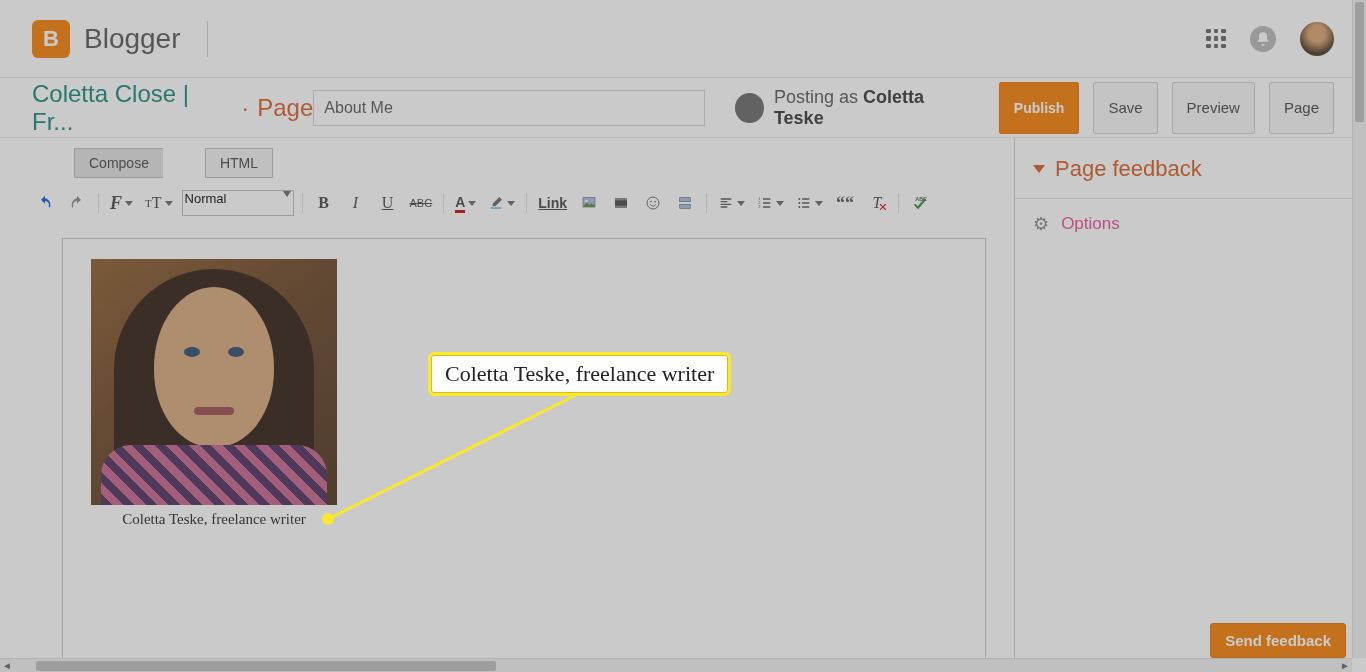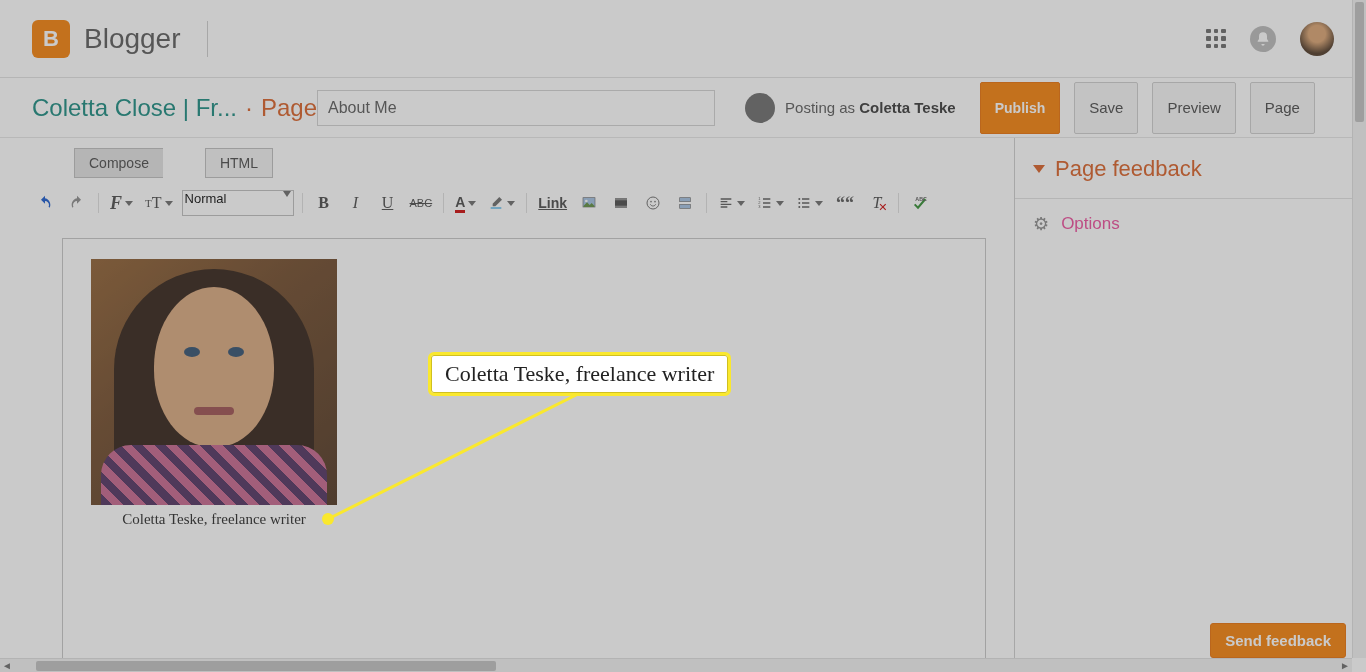--- a/index.html
+++ b/index.html
@@ -18,21 +18,21 @@
 .avatar-top { width: 34px; height: 34px; border-radius: 50%; background: radial-gradient(circle at 50% 35%, #d9a06c 30%, #4a3320 70%); cursor: pointer; }
 
 
 .subheader { height: 60px; background: #fff; display: flex; align-items: center; padding: 0 32px; border-bottom: 1px solid #e5e5e5; }
 .blog-title { color: #11867b; font-size: 24px; cursor: pointer; }
 .dot { color: #d85b1f; font-size: 24px; margin: 0 8px; }
 .page-label { color: #d85b1f; font-size: 24px; }
 .title-input { margin-left: 0; height: 36px; width: 398px; border: 1px solid #d0d0d0; padding: 0 10px; font-size: 16px; color: #555; }
 .posting-wrap { display: flex; align-items: center; margin-left: 30px; }
 .avatar-small { width: 30px; height: 30px; border-radius: 50%; background: #666; margin-right: 10px; }
-.posting-text { color: #555; font-size: 15px; }
+.posting-text { color: #555; font-size: 18px; }
 .posting-name { font-weight: bold; color: #333; }
 .btn { height: 52px; padding: 0 14px; border: 1px solid #ccc; background: #f5f5f5; display: inline-flex; align-items: center; font-size: 15px; color: #444; cursor: pointer; border-radius: 2px; margin-left: 14px; }
 .btn-publish { background: #f57c00; border-color: #e86c00; color: #fff; font-weight: bold; font-size: 14px; margin-left: 24px; }
 
 
 .main { display: flex; height: calc(672px - 78px - 60px); position: relative; }
 .left-col { flex: 1; display: flex; flex-direction: column; padding: 10px 0 0 32px; }
 
 .tabs { display: flex; }
 .tab { padding: 6px 14px; border: 1px solid #bbb; background: #f0f0f0; font-size: 14px; color: #444; cursor: pointer; margin-left: 42px; }

